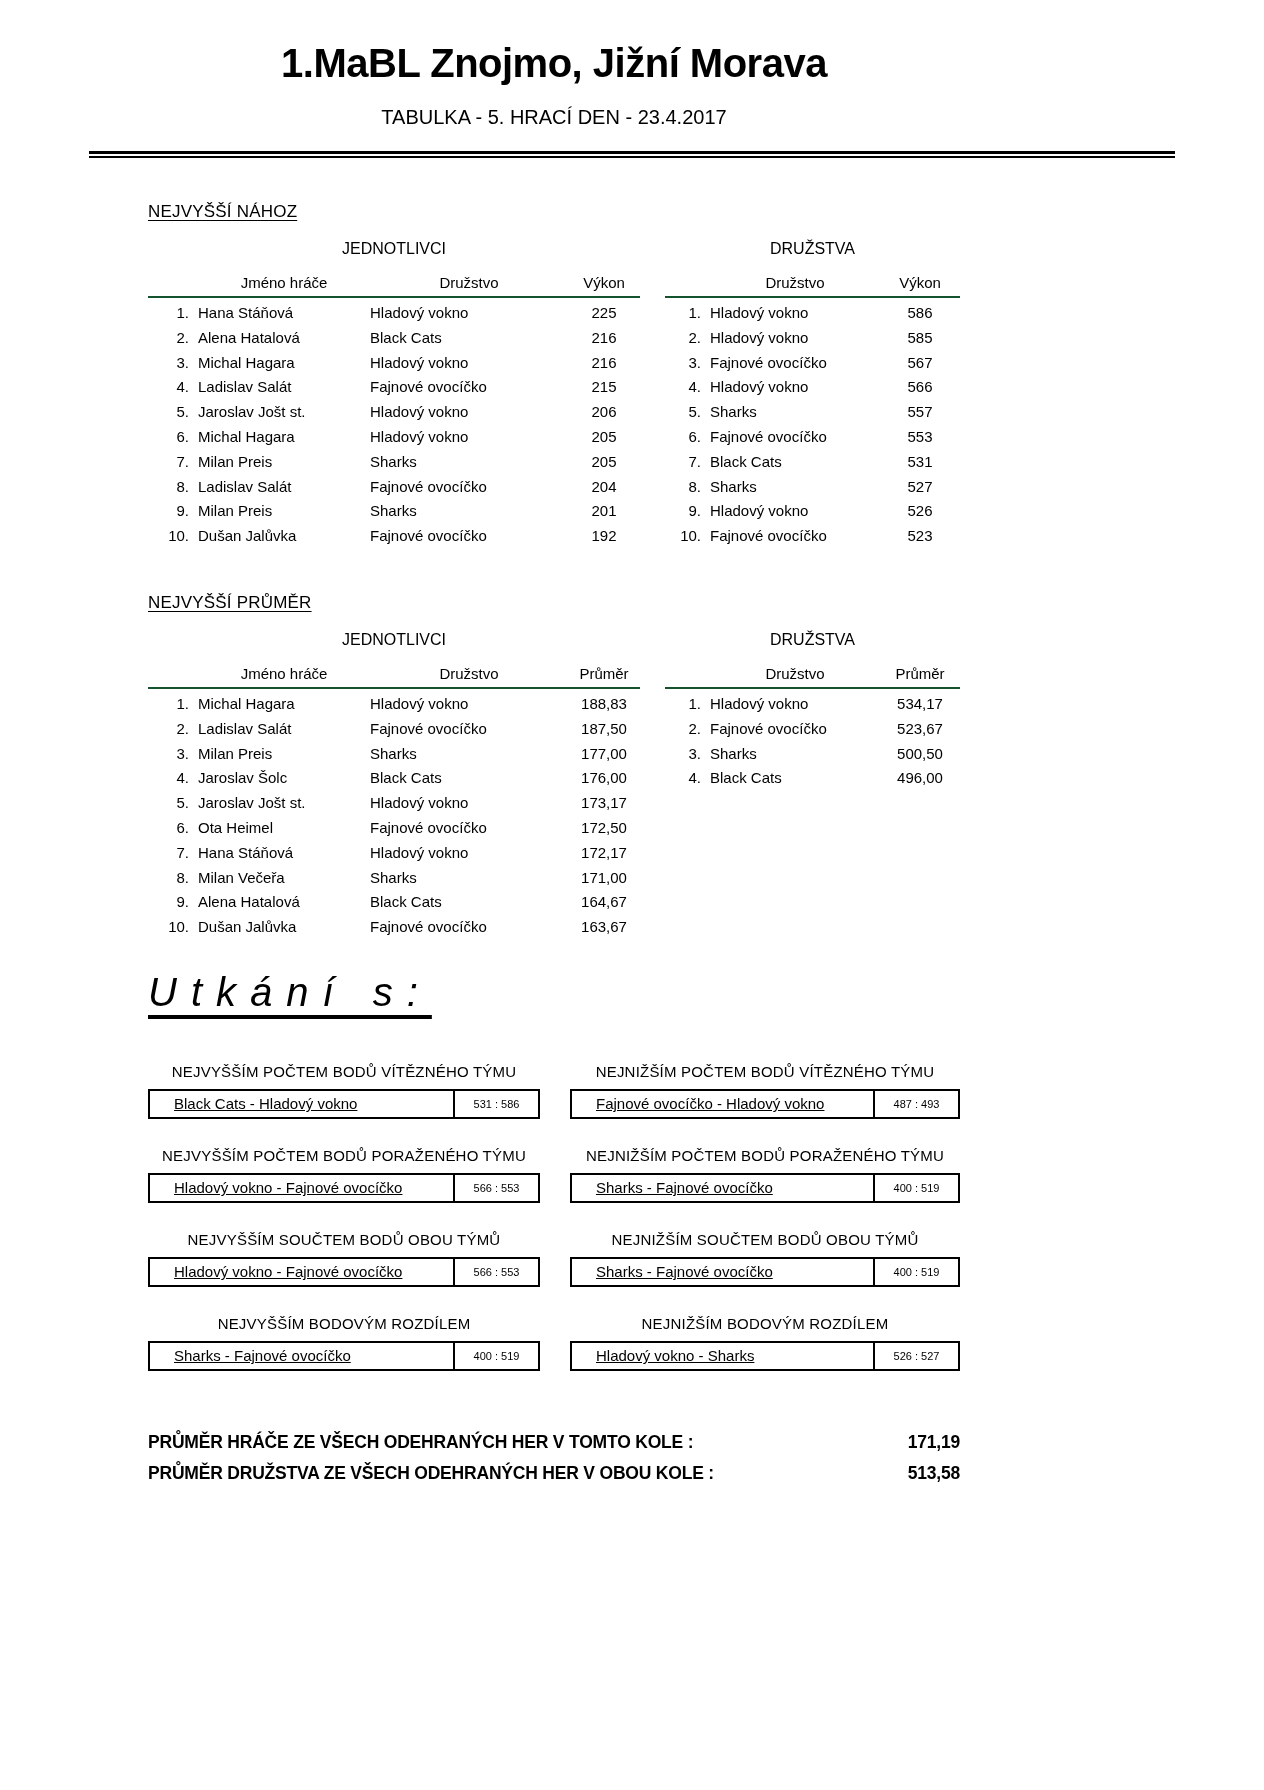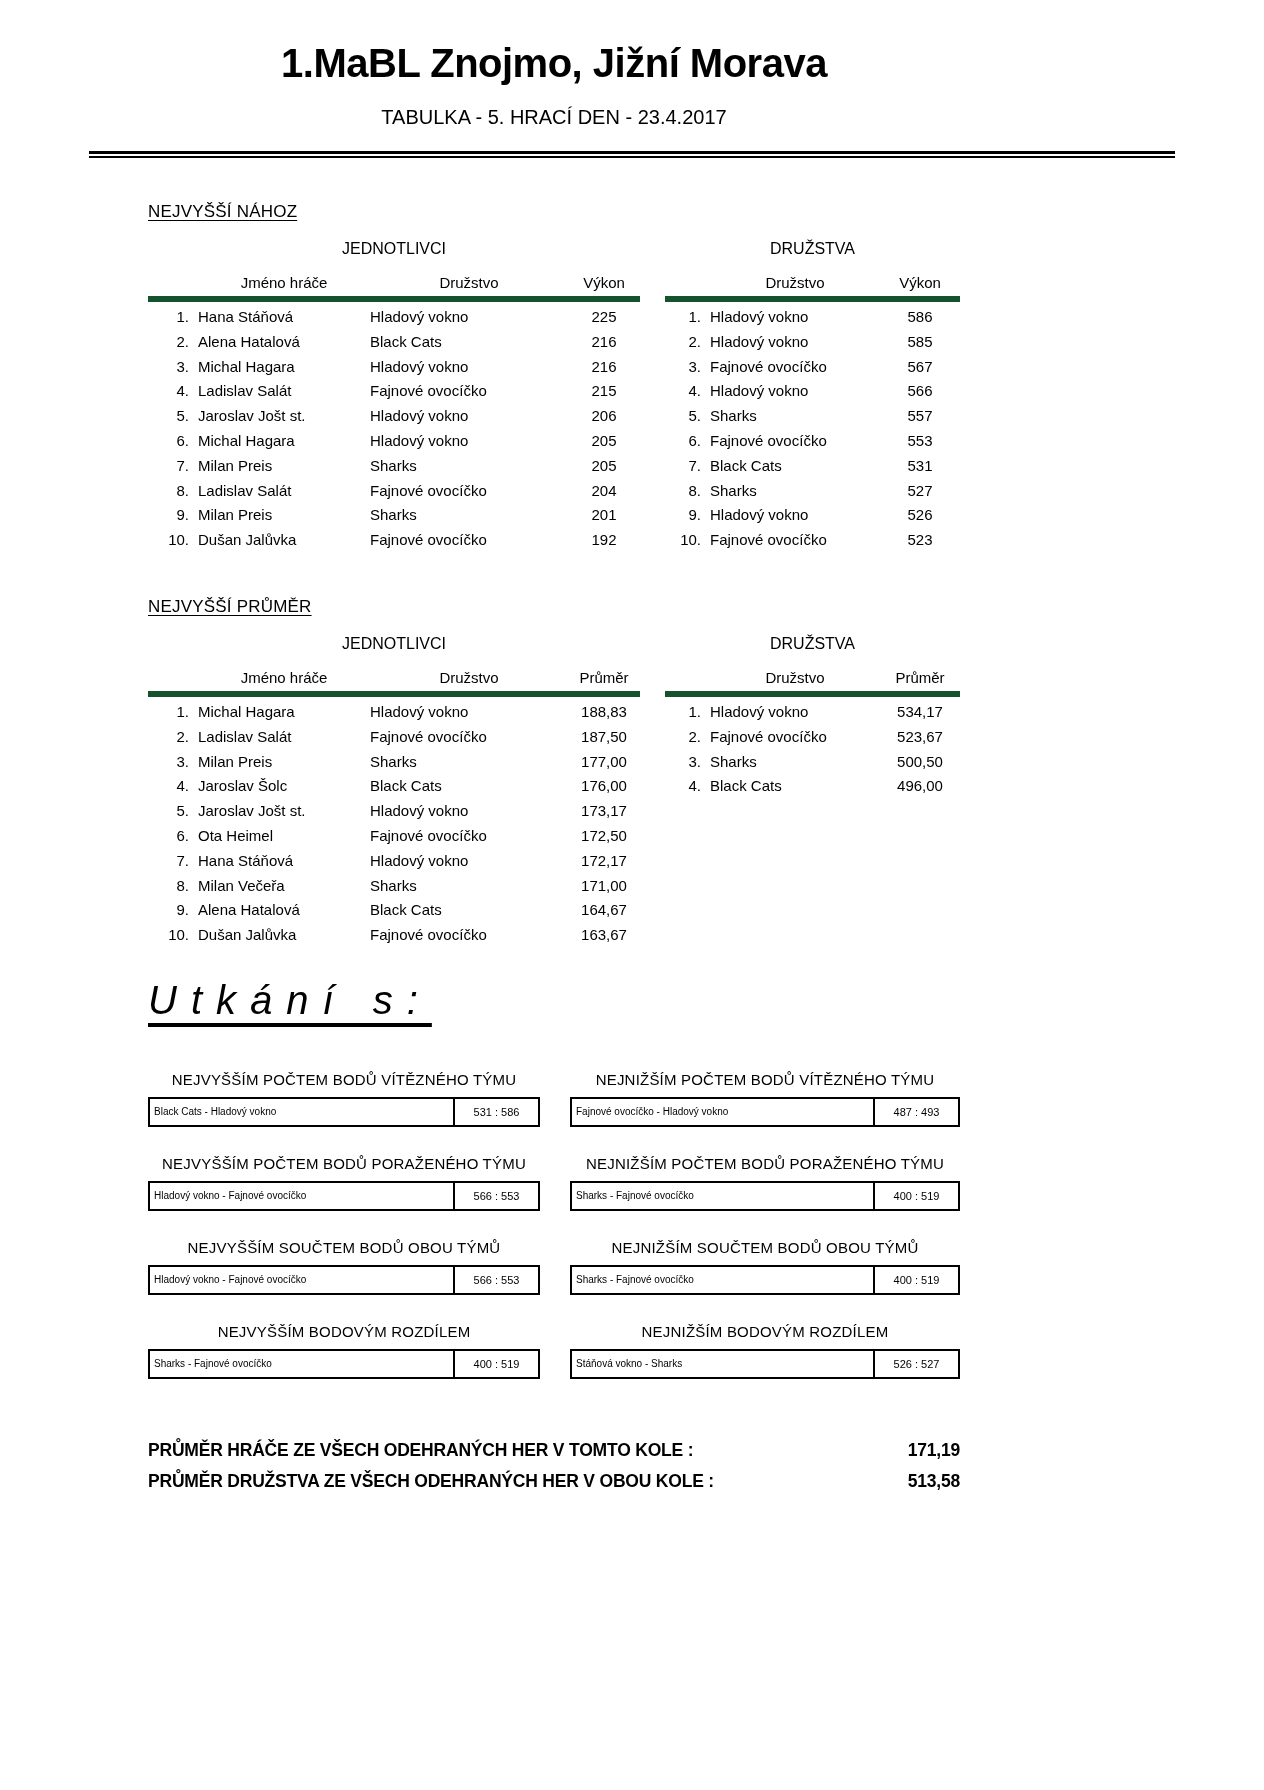--- a/index.html
+++ b/index.html
@@ -20,35 +20,35 @@
   .sec-heading.second { }
 
   .tables { display: flex; gap: 25px; margin-top: 14px; align-items: flex-start; }
   .tblock-ind { width: 492px; }
   .tblock-team { width: 295px; }
   .tbl-title { text-align: center; font-size: 16px; margin-top: 4px; }
 
   .grid-ind { display: grid; grid-template-columns: 50px 172px 198px 72px; }
   .grid-team { display: grid; grid-template-columns: 45px 170px 80px; }
 
-  .thead { margin-top: 16px; padding-bottom: 5px; border-bottom: 6px solid #14532d; font-size: 15px; }
+  .thead { margin-top: 16px; padding-bottom: 5px; border-bottom: 2px solid #14532d; font-size: 15px; }
   .thead .hc { text-align: center; }
 
   .tbody { font-size: 15px; padding-top: 3px; }
   .trow { line-height: 24.8px; }
   .cell-rank { text-align: right; padding-right: 9px; }
   .cell-name, .cell-team { text-align: left; }
   .cell-value { text-align: center; }
 
   .utkani-heading { margin-top: 30px; font-size: 40px; font-style: italic; letter-spacing: 14px; text-decoration: underline; text-underline-offset: 9px; }
 
   .match-grid { margin-top: 48px; display: grid; grid-template-columns: 392px 390px; column-gap: 30px; row-gap: 28px; }
   .match-caption { text-align: center; font-size: 15px; margin-bottom: 9px; letter-spacing: 0.2px; }
   .match-box { border: 2px solid #000; height: 30px; display: flex; align-items: stretch; background: #fff; }
-  .match-teams { flex: 1; display: flex; align-items: center; padding-left: 4px; font-size: 10px; }
+  .match-teams { flex: 1; display: flex; align-items: center; padding-left: 24px; font-size: 15px; text-decoration: underline; }
   .match-score { width: 85px; border-left: 2px solid #000; display: flex; align-items: center; justify-content: center; font-size: 11px; }
 
   .summary { margin-top: 56px; }
   .summary-line { display: flex; justify-content: space-between; font-size: 17.5px; font-weight: bold; line-height: 31px; letter-spacing: -0.2px; }
 </style>
 </head>
 <body>
 
 <div class="page">
 
@@ -353,21 +353,21 @@
         <div class="match-block">
           <div class="match-caption">NEJVYŠŠÍM BODOVÝM ROZDÍLEM</div>
           <div class="match-box">
             <span class="match-teams">Sharks - Fajnové ovocíčko</span>
             <span class="match-score">400 : 519</span>
           </div>
         </div>
         <div class="match-block">
           <div class="match-caption">NEJNIŽŠÍM BODOVÝM ROZDÍLEM</div>
           <div class="match-box">
-            <span class="match-teams">Stáňová vokno - Sharks</span>
+            <span class="match-teams">Hladový vokno - Sharks</span>
             <span class="match-score">526 : 527</span>
           </div>
         </div>
       </div>
 
     <div class="summary">
       <div class="summary-line">
         <span>PRŮMĚR HRÁČE ZE VŠECH ODEHRANÝCH HER V TOMTO KOLE :</span>
         <span>171,19</span>
       </div>

